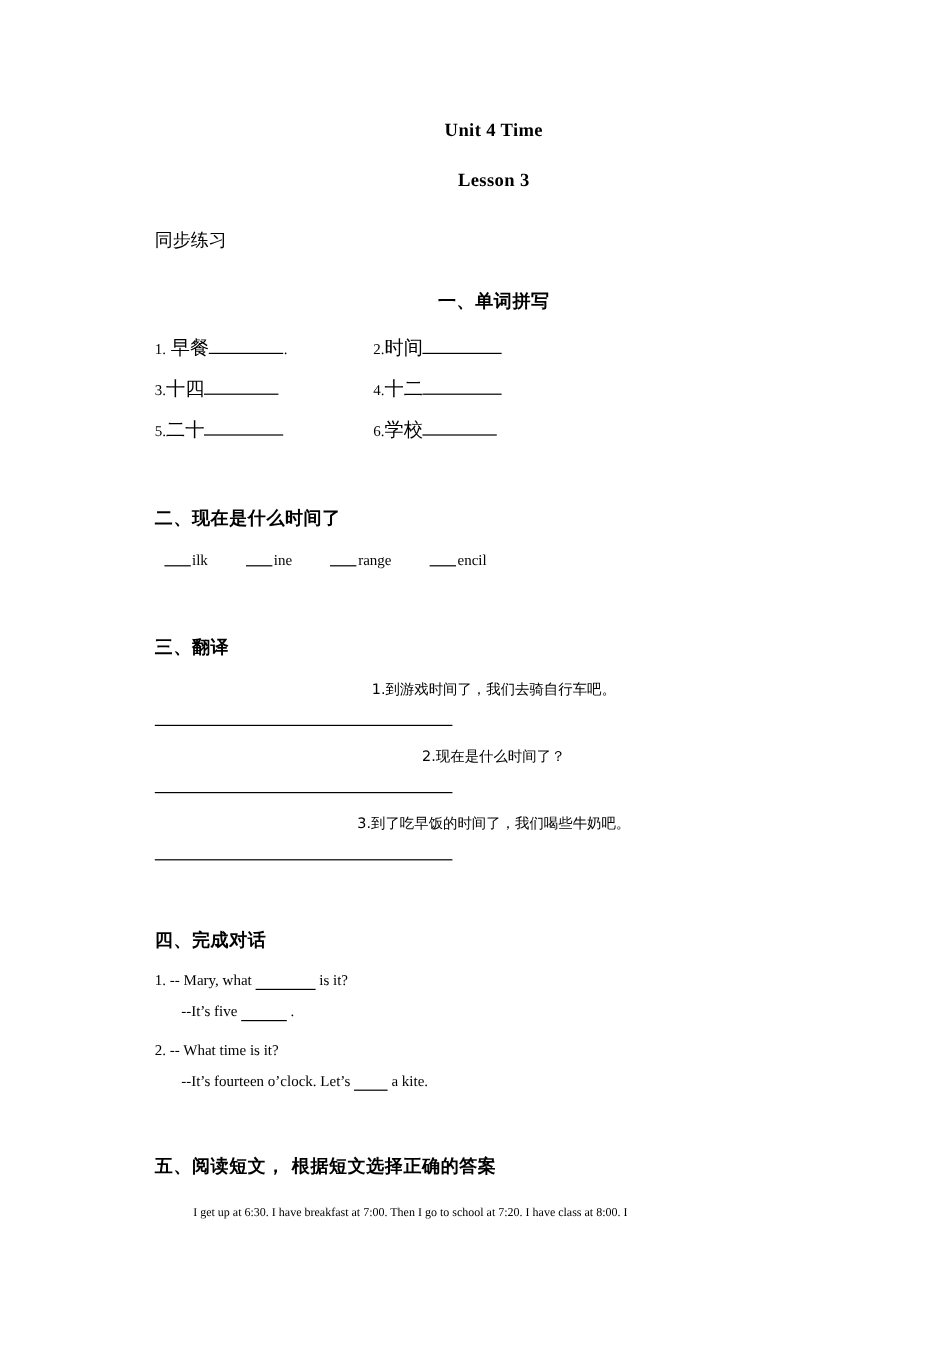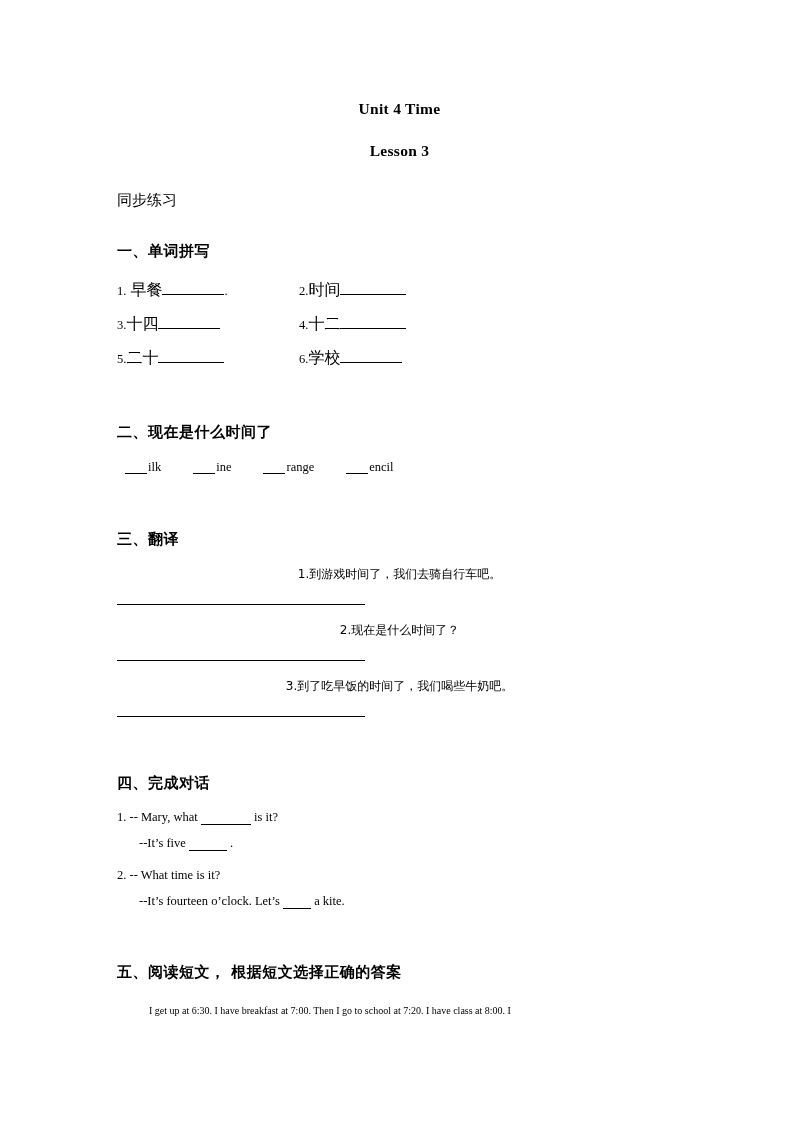--- a/index.html
+++ b/index.html
@@ -10,21 +10,21 @@
   body {
     width: 793px;
     height: 1122px;
     font-family: "Liberation Serif", serif;
     color: #000000;
     position: relative;
     overflow: hidden;
   }
   .page {
     position: absolute;
-    left: 0; top: 0;
+    left: 12px; top: 0;
     width: 667px;
     height: 1122px;
     padding: 0;
     box-sizing: border-box;
   }
   .content {
     position: absolute;
     left: 117px;
     top: 100px;
     width: 565px;
@@ -48,21 +48,21 @@
 
   
   .section-head {
     font-family: "DejaVu Sans", sans-serif;
     font-weight: bold;
     font-size: 15px;
     margin: 0;
     letter-spacing: 0.5px;
   }
 
-  .sec1 { margin-top: 32px; }
+  .sec1 { margin-top: 32px; text-align: center; }
   .sec2 { margin-top: 54px; }
   .sec3 { margin-top: 55px; }
   .sec4 { margin-top: 57px; }
   .sec5 { margin-top: 54px; }
 
   
   .spell-grid {
     margin-top: 19px;
     width: 345px;
   }
@@ -90,21 +90,21 @@
   
   .firstletter-row {
     margin-top: 18px;
     margin-left: 8px;
     font-size: 12.5px;
     display: flex;
     align-items: baseline;
   }
   .fl-item {
     display: flex;
-    align-items: center;
+    align-items: flex-start;
     margin-right: 32px;
   }
   .fl-blank {
     display: inline-block;
     border-bottom: 1px solid #000;
     width: 22px;
     height: 11px;
     margin-right: 1px;
   }
 

